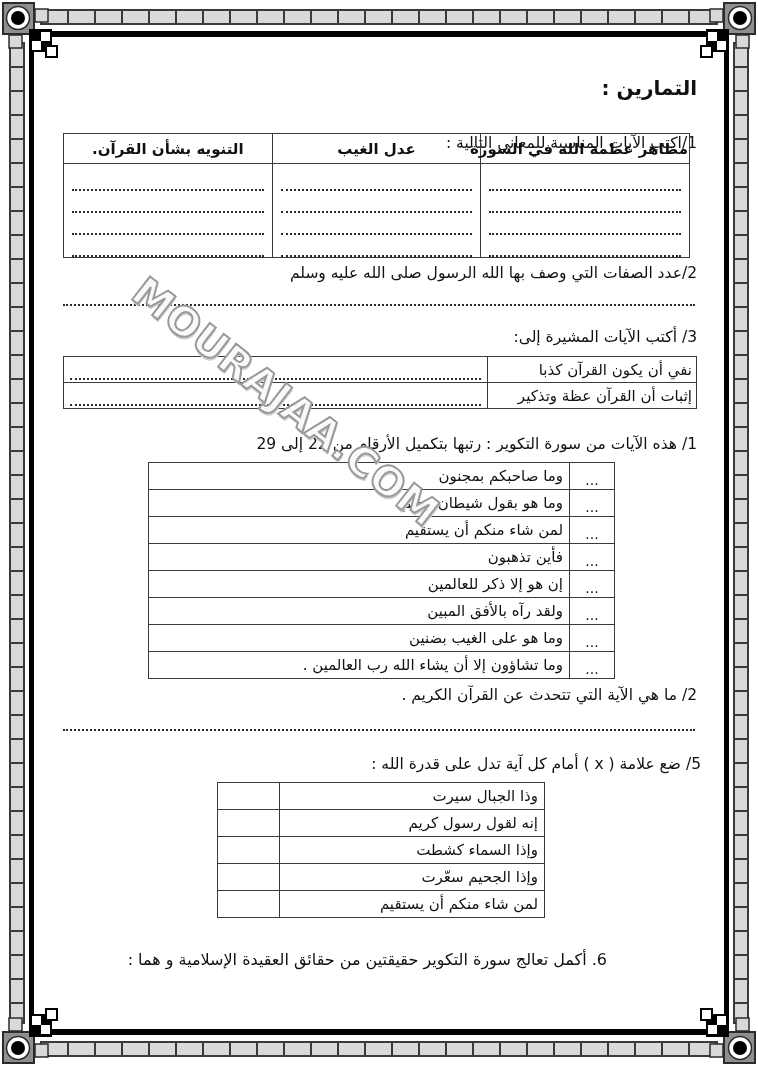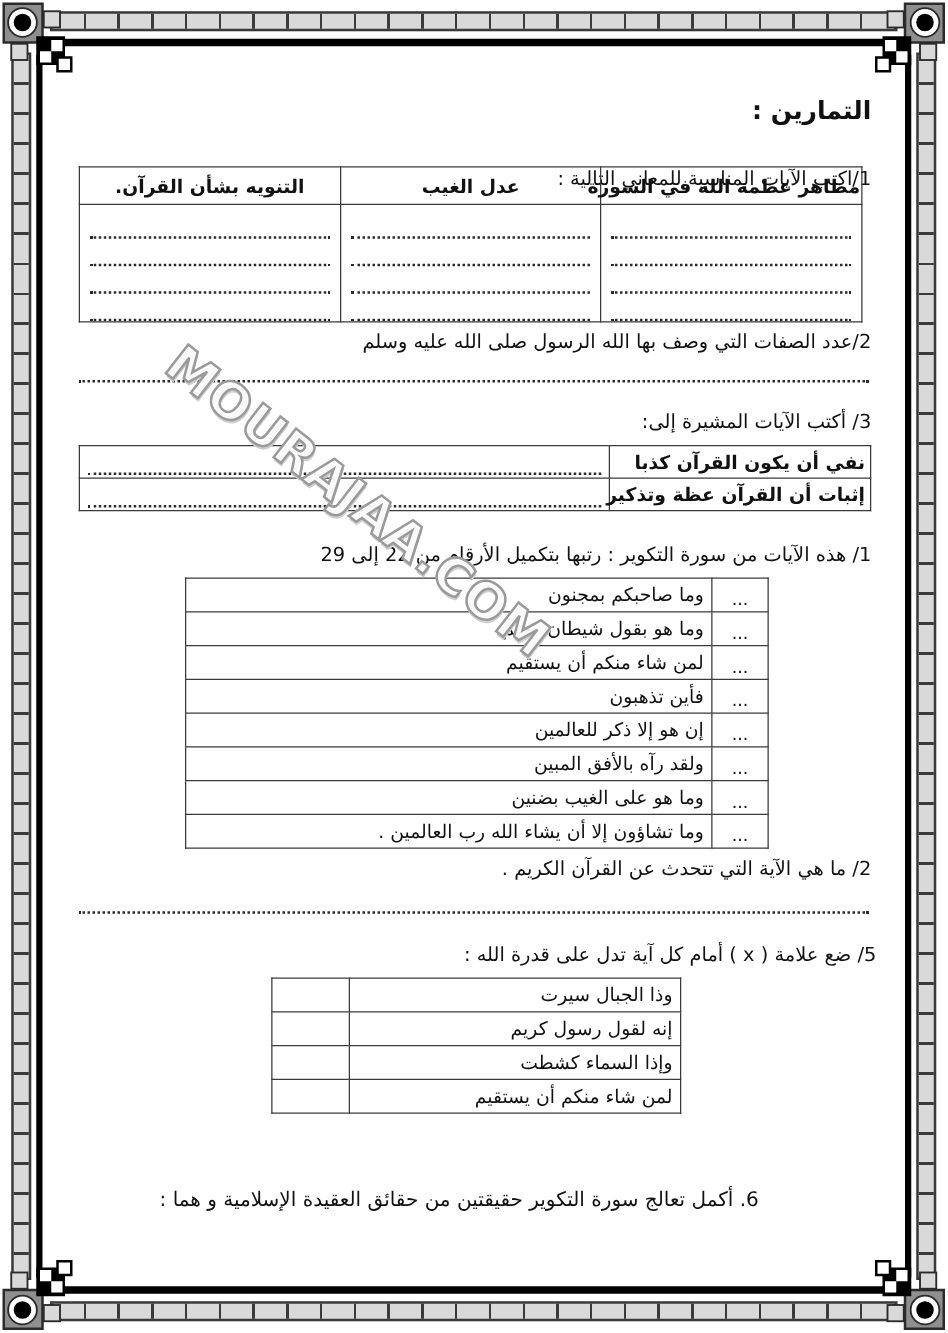--- a/index.html
+++ b/index.html
@@ -51,21 +51,21 @@
   table{border-collapse:collapse;table-layout:fixed;}
   td,th{border:1.5px solid #3a3a3a;box-sizing:border-box;font-size:15px;}
   
   .t1{left:63px;top:133px;width:627px;}
   .t1 th{height:30px;font-weight:bold;text-align:center;}
   .t1 td{height:87px;vertical-align:top;padding:5px 8px 0 8px;}
   .dotline{height:20px;border-bottom:2px dotted #2b2b2b;}
   
   .t3{left:63px;top:356px;width:634px;}
   .t3 td{height:26px;}
-  .t3 .lbl{width:209px;font-weight:bold;text-align:right;padding-right:4px;}
+  .t3 .lbl{width:209px;font-weight:normal;text-align:right;padding-right:4px;}
   .t3 .ans{padding:0 6px;}
   .t3 .ans .dotline{height:18px;border-bottom:2px dotted #2b2b2b;}
   
   .t4{right:143px;top:462px;width:467px;}
   .t4 td{height:27px;}
   .t4 .mark{width:45px;text-align:center;vertical-align:bottom;font-size:14px;}
   .t4 .verse{text-align:right;padding-right:6px;}
   
   .t5{right:213px;top:782px;width:327px;}
   .t5 td{height:27px;}
@@ -237,20 +237,24 @@
     </tr>
     <tr>
       <td class="verse">إنه لقول رسول كريم</td>
       <td class="box"></td>
     </tr>
     <tr>
       <td class="verse">وإذا السماء كشطت</td>
       <td class="box"></td>
     </tr>
     <tr>
+      <td class="verse">وإذا الجحيم سعّرت</td>
+      <td class="box"></td>
+    </tr>
+    <tr>
       <td class="verse">لمن شاء منكم أن يستقيم</td>
       <td class="box"></td>
     </tr>
   </tbody>
     </table>
 
   <div class="abs q q7">6. أكمل تعالج سورة التكوير حقيقتين من حقائق العقيدة الإسلامية و هما :</div>
 
 </div>
 

